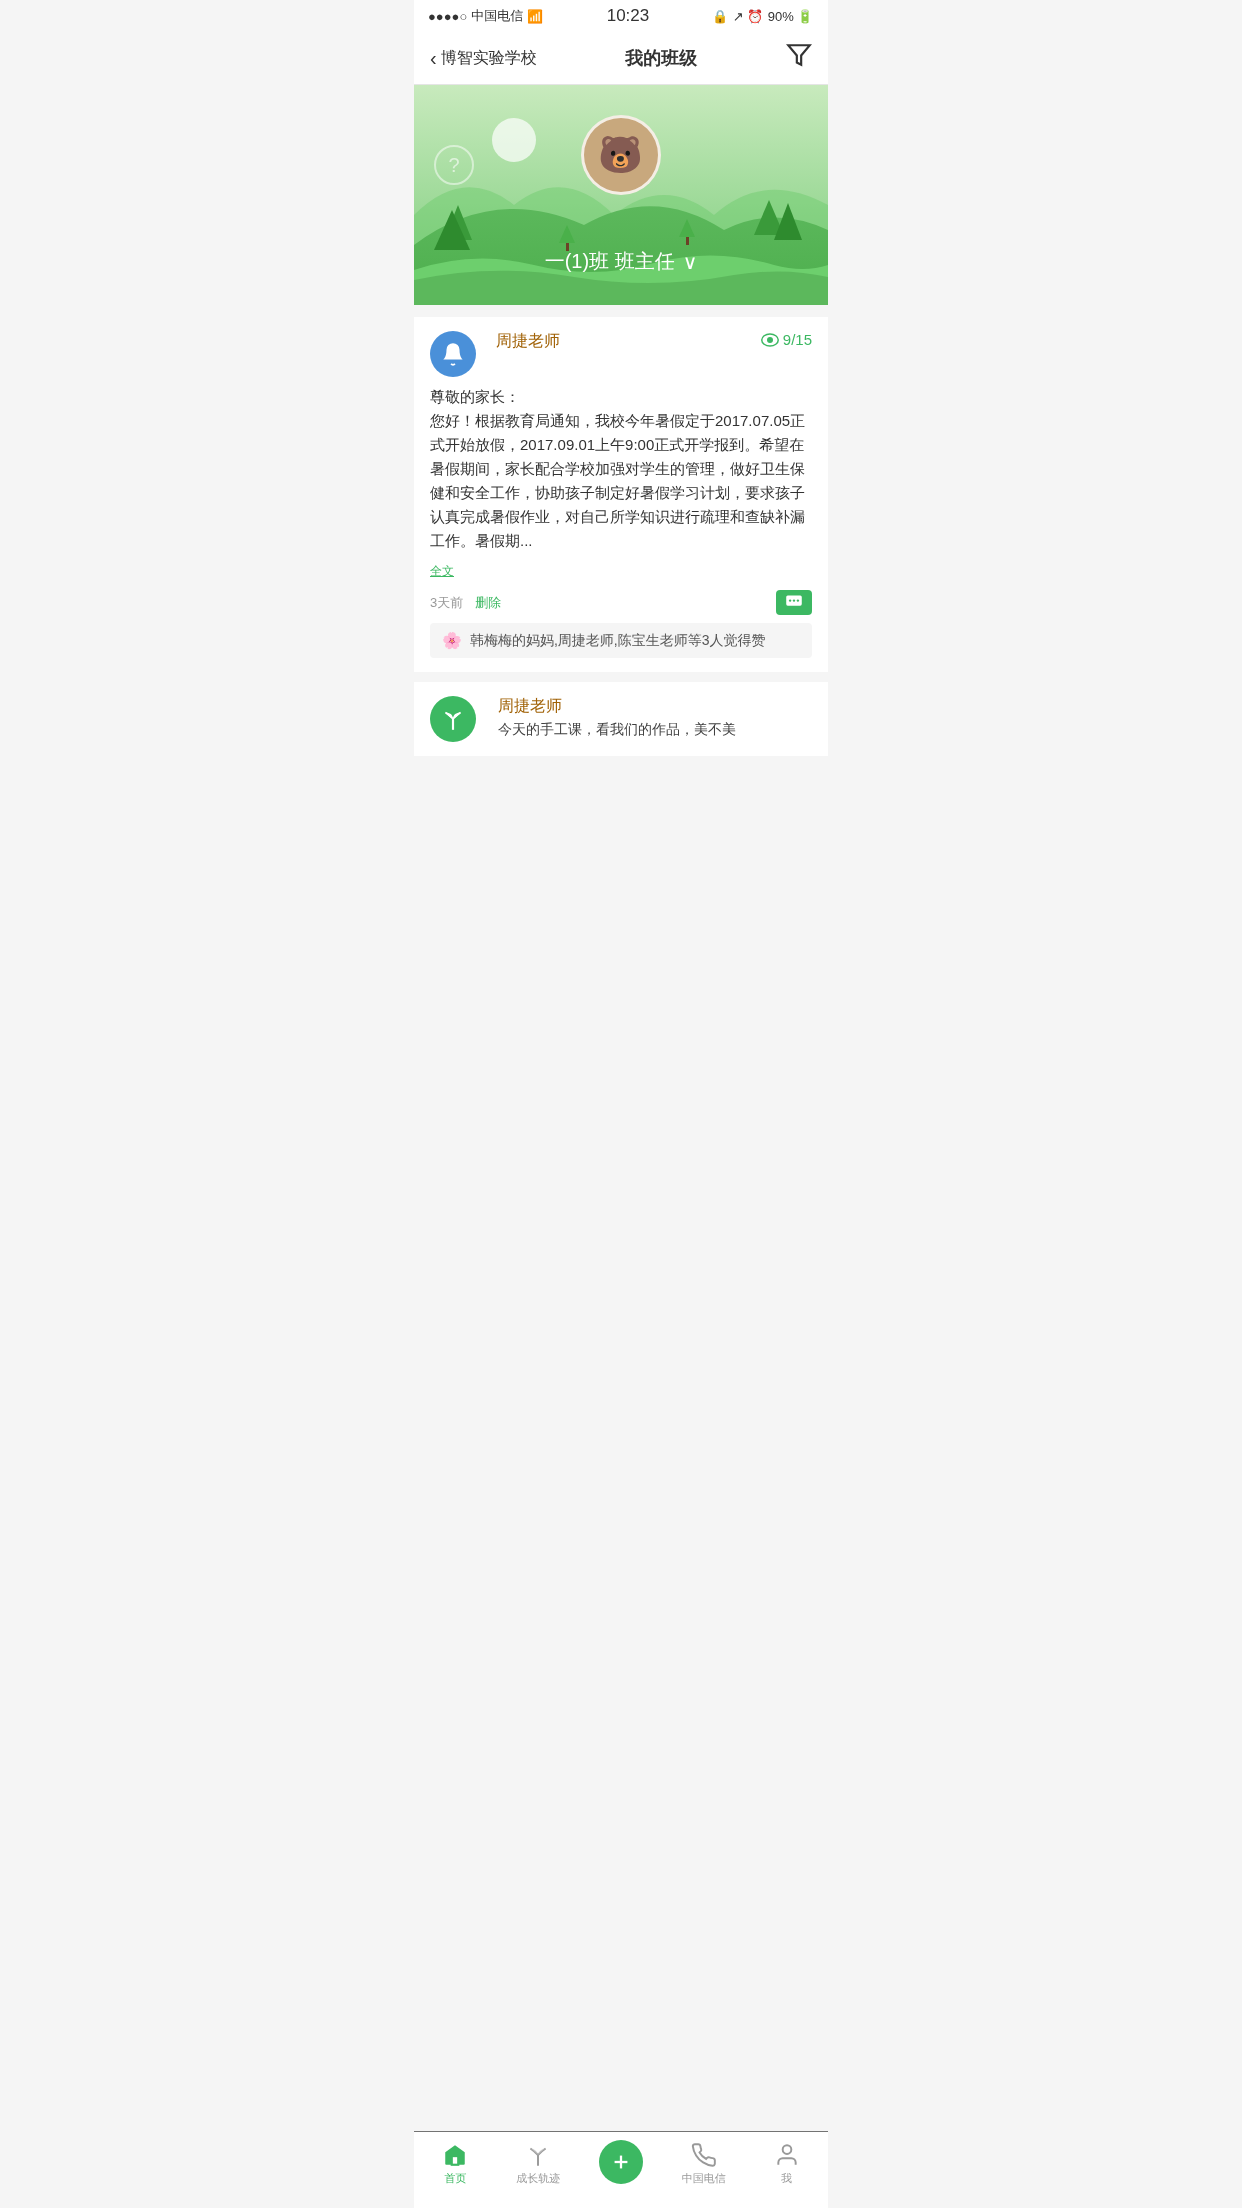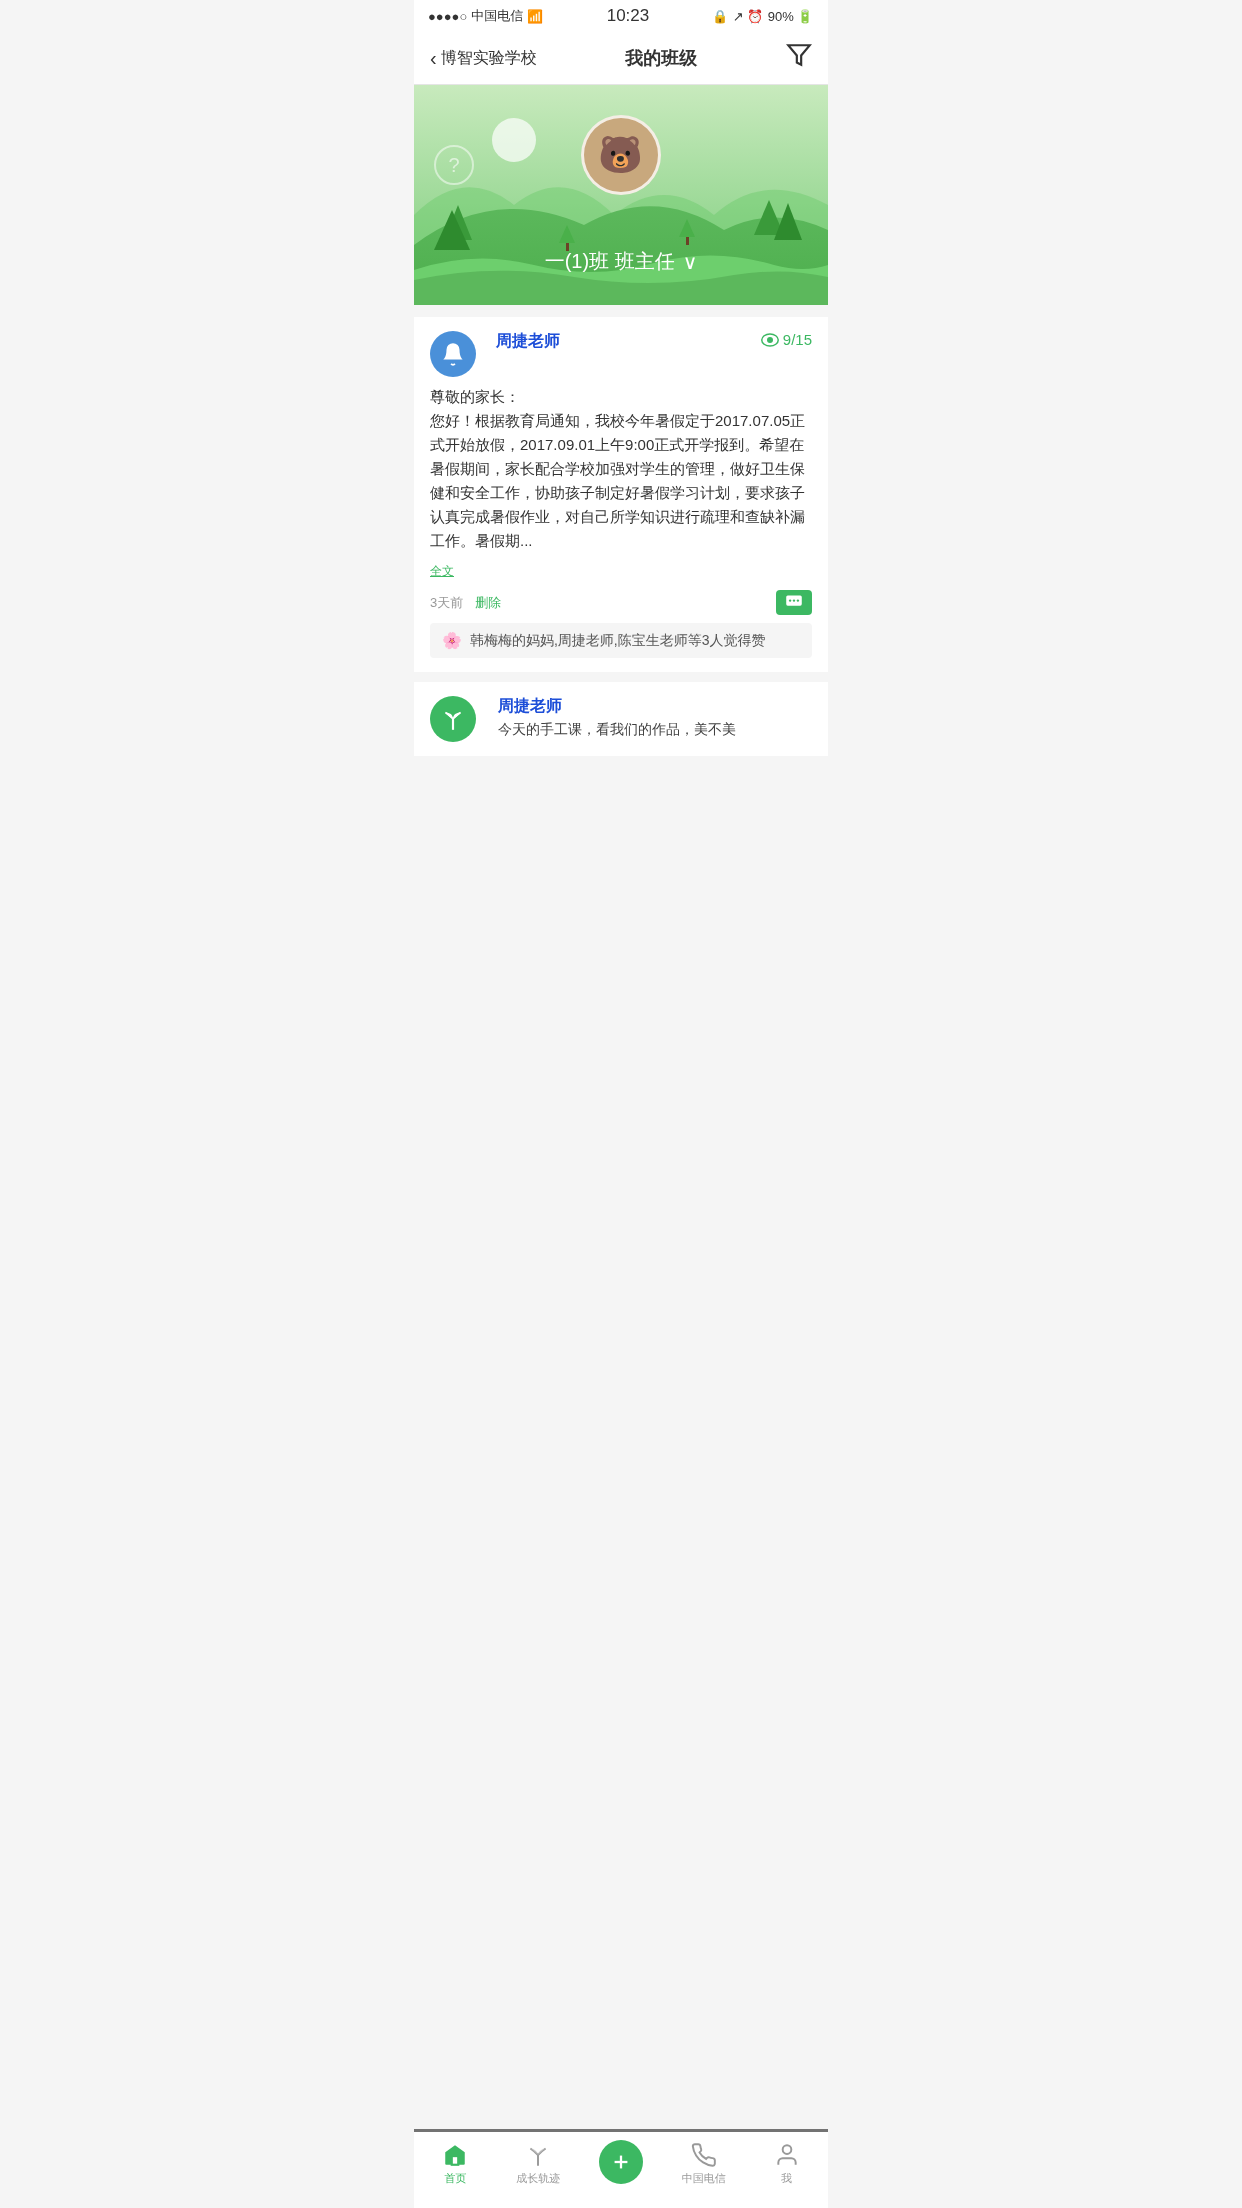--- a/index.html
+++ b/index.html
@@ -152,23 +152,23 @@
       flex-shrink: 0;
       margin-right: 10px;
     }
     .feed-avatar-green {
       background: #3cb862;
     }
     .feed-meta {
       flex: 1;
     }
     .feed-author {
-      color: #1d4ed8;
+      color: #a16207;
       font-size: 16px;
-      font-weight: 700;
+      font-weight: 400;
     }
     .feed-views {
       display: flex;
       align-items: center;
       gap: 4px;
       color: #3cb862;
       font-size: 15px;
     }
     .feed-body {
       font-size: 15px;
@@ -246,21 +246,21 @@
 
     
     .tab-bar {
       position: fixed;
       bottom: 0;
       left: 50%;
       transform: translateX(-50%);
       width: 100%;
       max-width: 414px;
       background: #fff;
-      border-top: 3px solid #737373;
+      border-top: 1px solid #737373;
       display: flex;
       justify-content: space-around;
       align-items: center;
       padding: 8px 0 20px;
     }
     .tab-item {
       display: flex;
       flex-direction: column;
       align-items: center;
       gap: 3px;

